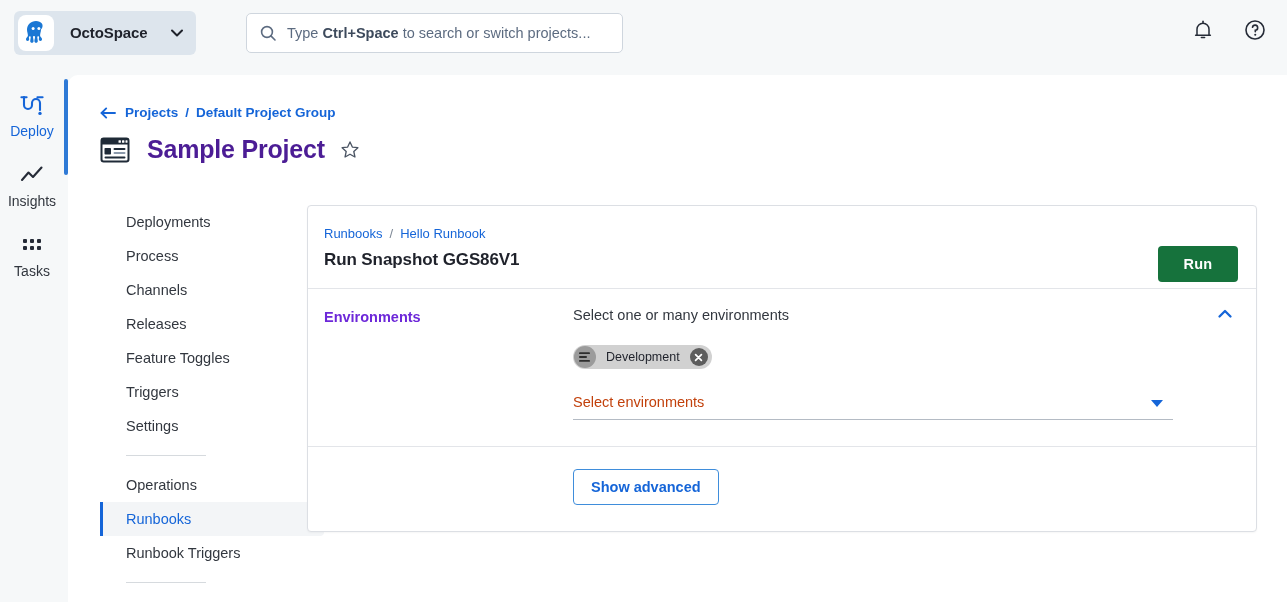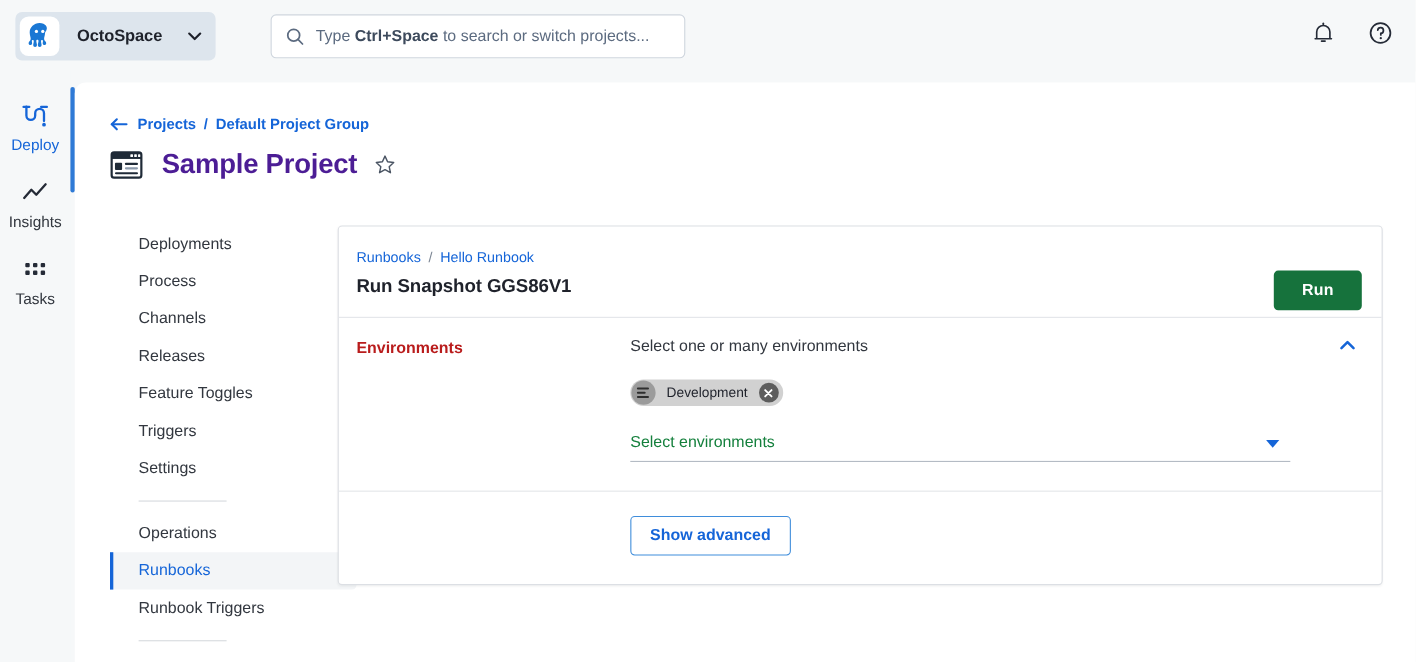--- a/index.html
+++ b/index.html
@@ -264,21 +264,21 @@
     padding: 18px 0 26px 0;
     border-bottom: 1px solid #e3e5e9;
     min-height: 155px;
   }
   .env-label {
     width: 265px;
     flex: 0 0 auto;
     padding-left: 16px;
     font-size: 14.5px;
     font-weight: bold;
-    color: #b91c1c;
+    color: #6d28d9;
     padding-top: 2px;
   }
   .env-body { flex: 1 1 auto; padding-right: 70px; }
   .env-caption {
     font-size: 14.5px;
     color: #32373f;
     margin-bottom: 22px;
   }
   .chip {
     display: inline-flex;
@@ -319,21 +319,21 @@
   .select-field {
     position: relative;
     margin-top: 24px;
     width: 600px;
     border-bottom: 1px solid #b4bbc4;
     padding-bottom: 8px;
     cursor: pointer;
   }
   .select-placeholder {
     font-size: 14.5px;
-    color: #15803d;
+    color: #c2410c;
   }
   .select-caret {
     position: absolute;
     right: 10px; bottom: 12px;
     width: 0; height: 0;
     border-left: 6px solid transparent;
     border-right: 6px solid transparent;
     border-top: 7px solid #1565d8;
   }
   .collapse-btn {

